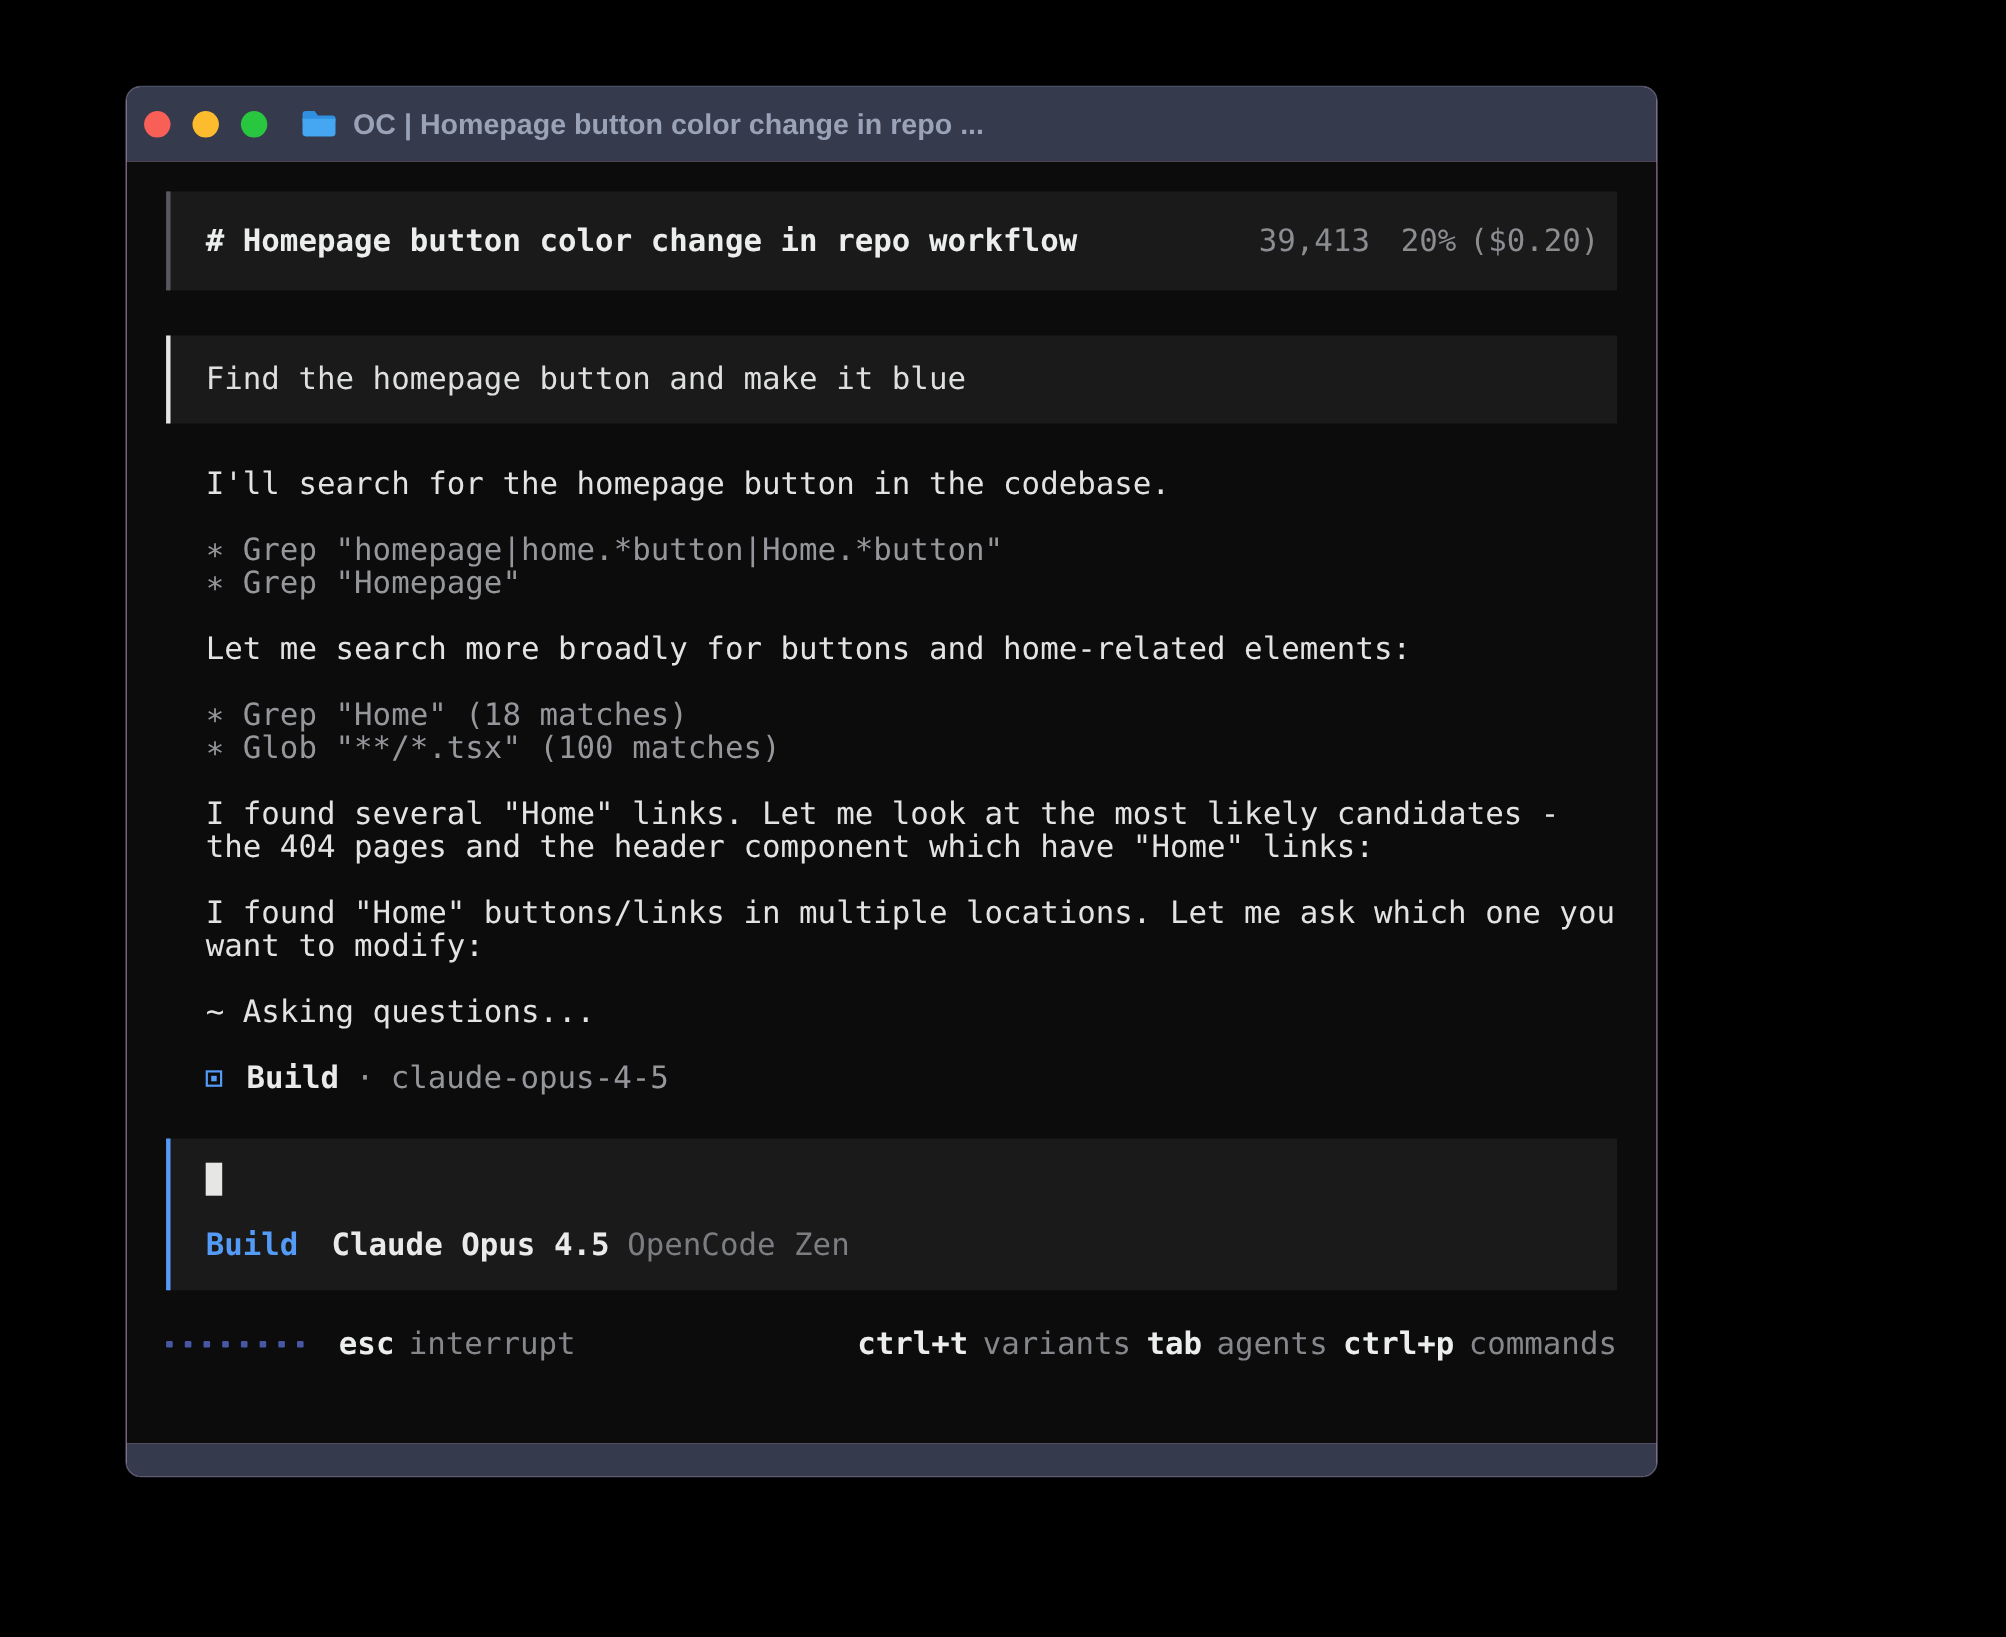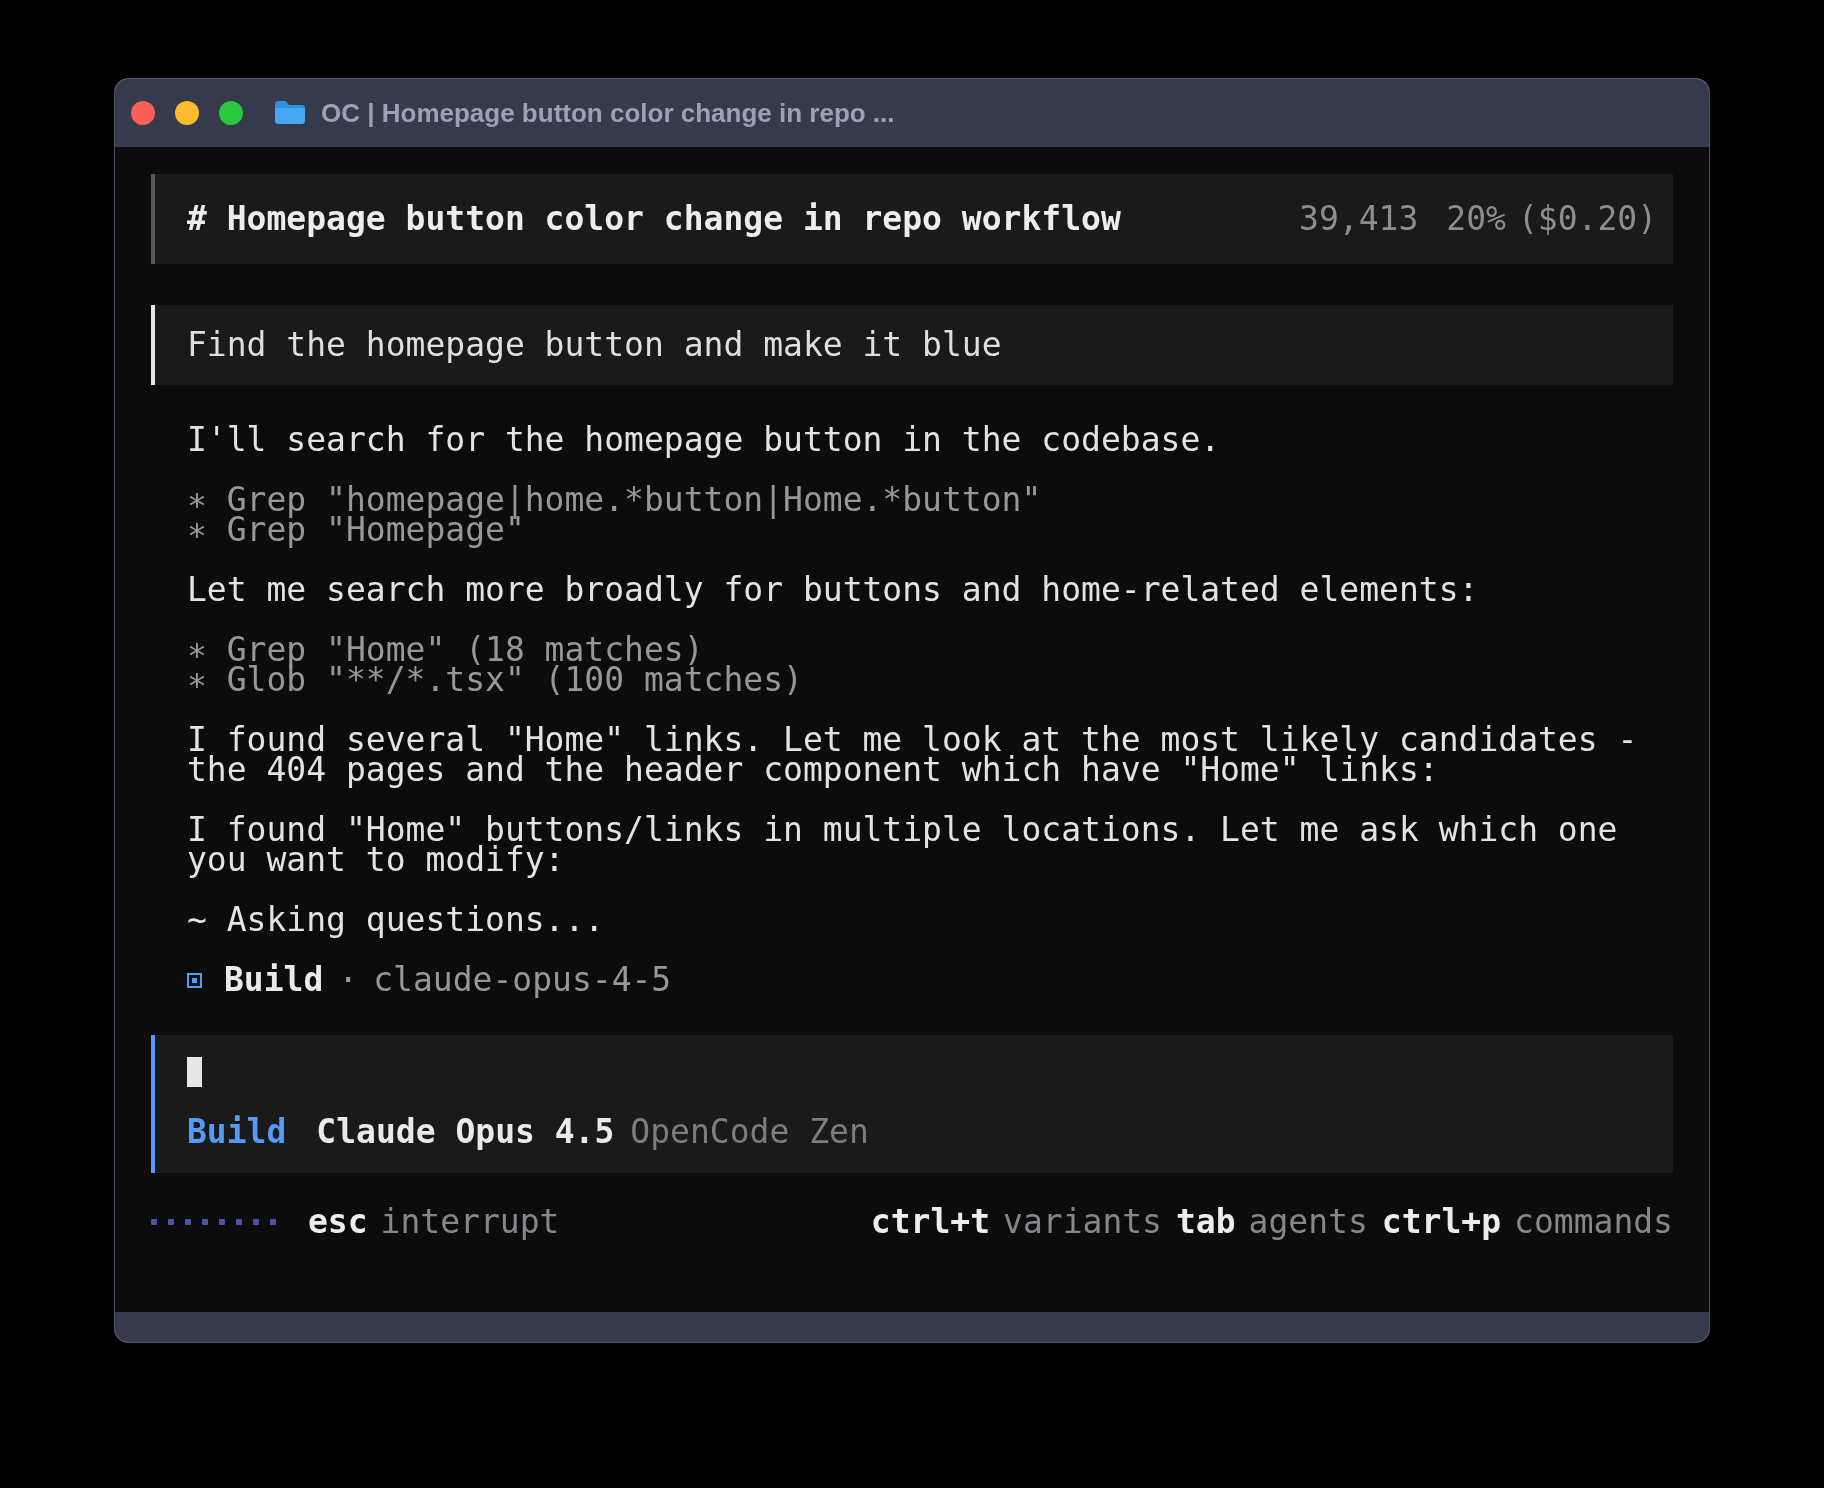--- a/index.html
+++ b/index.html
@@ -1,21 +1,21 @@
 <!DOCTYPE html>
 <html><head>
 <meta charset="utf-8">
 <style>
   * { margin: 0; padding: 0; box-sizing: border-box; }
   html, body { width: 1824px; height: 1488px; background: #000000; overflow: hidden; }
   body { font-family: "DejaVu Sans Mono", monospace; }
 
   .window {
     position: absolute; left: 114px; top: 78px;
-    width: 1596px; height: 1265px;
+    width: 1393px; height: 1265px;
     background: #f9a8d4;
     border: 1px solid #4a5166;
     border-radius: 14px;
     overflow: hidden;
     display: flex; flex-direction: column;
     box-shadow: 0 18px 50px rgba(0,0,0,0.8);
   }
 
   
   .titlebar {
@@ -35,21 +35,21 @@
     font-family: "Liberation Sans", sans-serif;
     font-weight: bold; font-size: 26px; color: #9aa2b8;
     white-space: nowrap;
   }
 
   
   .content {
     flex: 1 1 auto;
     background: #0c0c0d;
     padding: 27px 36px 0 36px;
-    font-size: 33px; line-height: 30px;
+    font-size: 28px; line-height: 30px;
     color: #e2e3e2;
     overflow: hidden;
   }
 
   .block { background: #1a1a1b; }
   .header-block {
     border-left: 4px solid #57585c;
     padding: 30px 16px 30px 32px;
     display: flex; justify-content: space-between; align-items: center;
   }

